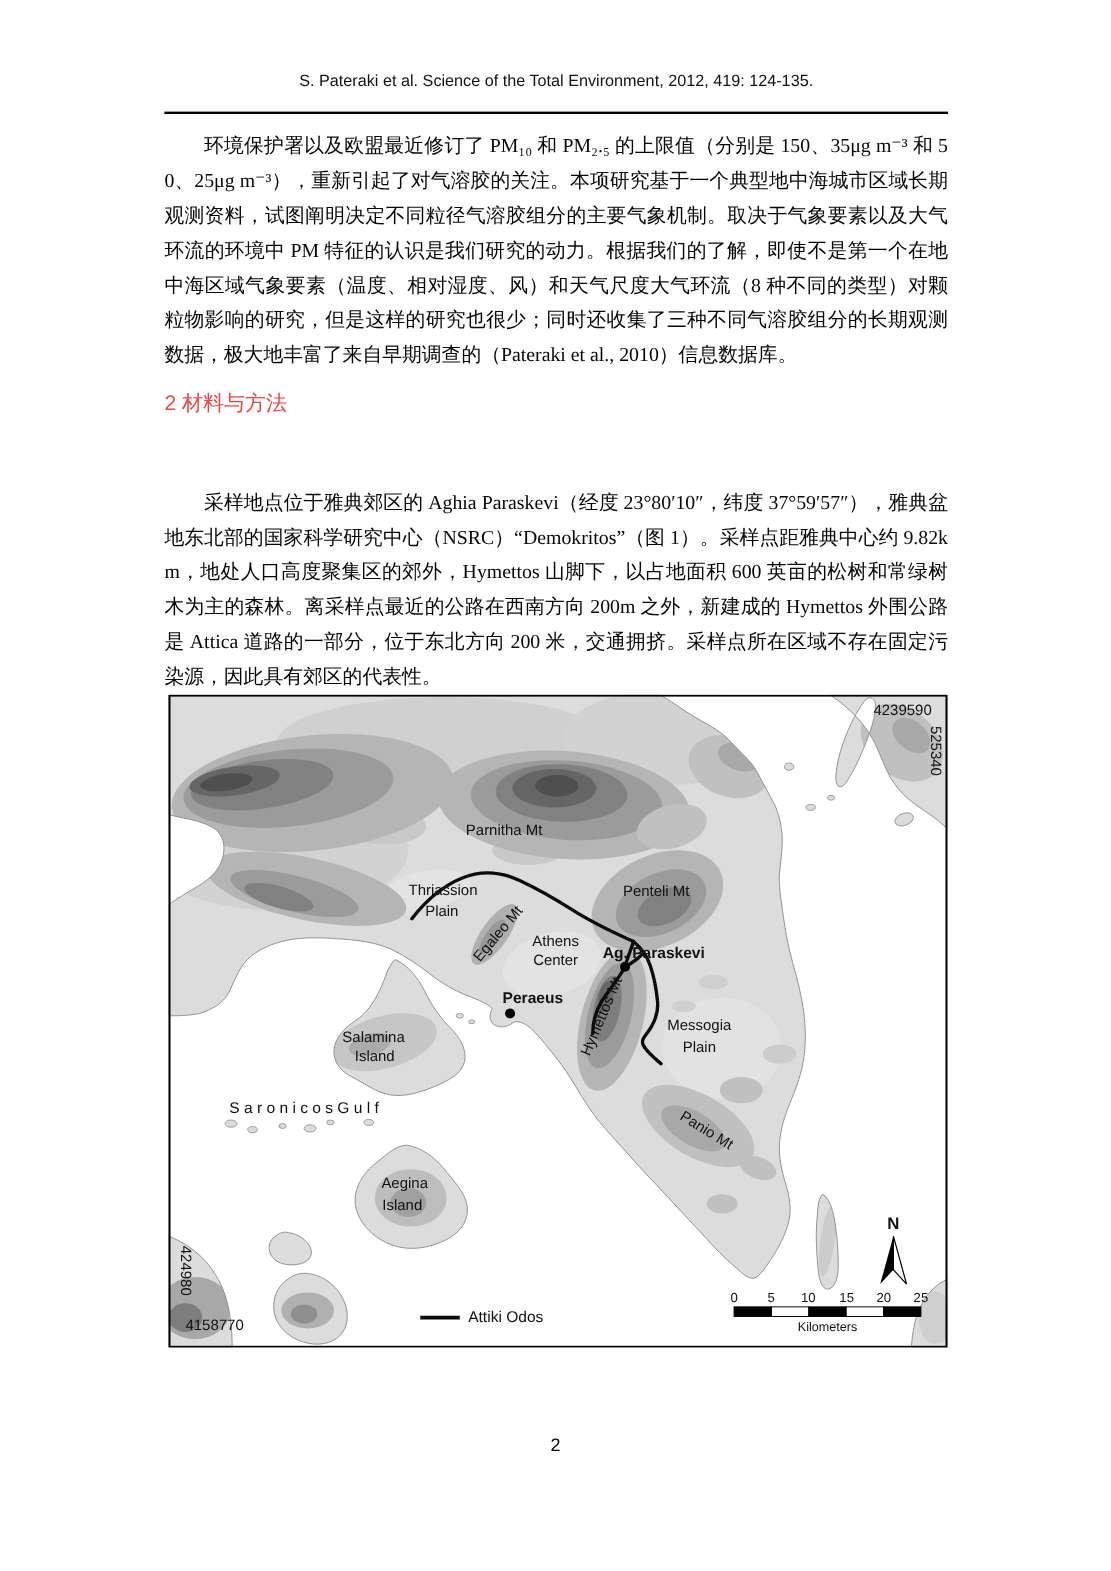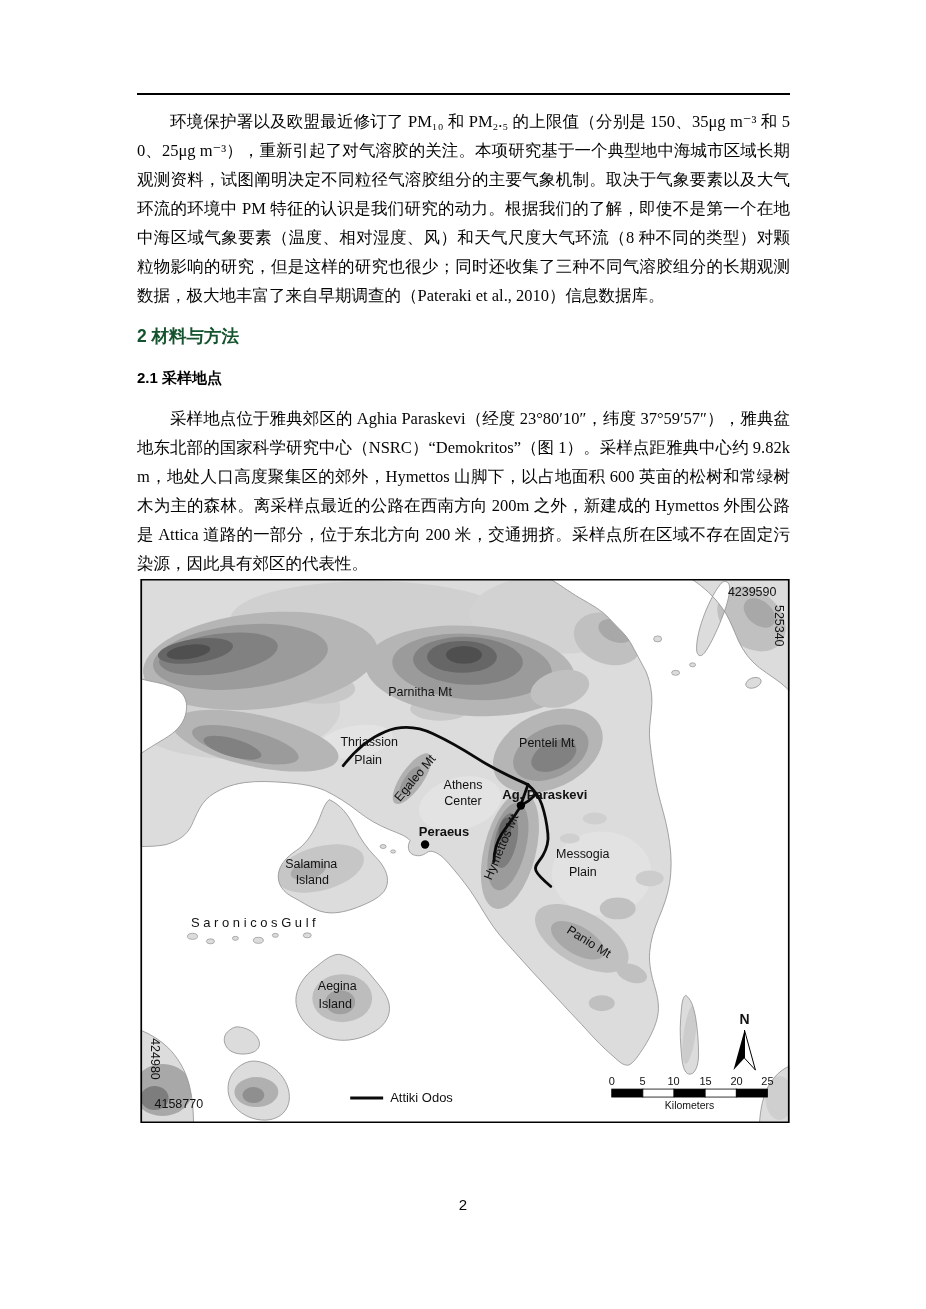--- a/index.html
+++ b/index.html
@@ -16,21 +16,21 @@
   }
   .para{
     position:absolute;left:137px;width:653px;
     font-size:16.5px;line-height:29px;text-align:justify;text-justify:inter-character;
     text-indent:2em;word-break:break-all;color:#050505;
   }
   .p1{top:107px;}
   .p2{top:404px;}
   .h2{
     position:absolute;top:324px;left:137px;width:653px;
-    font-family:"Liberation Sans","DejaVu Sans",sans-serif;font-weight:bold;font-size:17.5px;color:#14532d;
+    font-family:"Liberation Sans","DejaVu Sans",sans-serif;font-weight:normal;font-size:17.5px;color:#ef4444;
   }
   .h3{
     position:absolute;top:369px;left:137px;width:653px;
     font-family:"Liberation Sans","DejaVu Sans",sans-serif;font-weight:bold;font-size:15px;color:#000;
   }
   .map-wrap{position:absolute;top:579px;left:140px;width:650px;height:544px;}
   .caption{
     position:absolute;top:1136px;left:137px;width:653px;text-align:center;
     font-size:14px;color:#050505;
   }
@@ -38,26 +38,26 @@
     position:absolute;top:1196px;left:0;width:926px;text-align:center;
     font-family:"Liberation Sans","DejaVu Sans",sans-serif;font-size:15px;color:#050505;
   }
   .maptext{font-family:"Liberation Sans","DejaVu Sans",sans-serif;fill:#111;}
 </style>
 </head>
 <body>
 
 <div class="page">
 
+  <div class="header">S. Pateraki et al. Science of the Total Environment, 2012, 419: 124-135.</div>
   <div class="header-rule"></div>
 
   <div class="para p1">环境保护署以及欧盟最近修订了 PM₁₀ 和 PM₂.₅ 的上限值（分别是 150、35μg m⁻³ 和 50、25μg m⁻³），重新引起了对气溶胶的关注。本项研究基于一个典型地中海城市区域长期观测资料，试图阐明决定不同粒径气溶胶组分的主要气象机制。取决于气象要素以及大气环流的环境中 PM 特征的认识是我们研究的动力。根据我们的了解，即使不是第一个在地中海区域气象要素（温度、相对湿度、风）和天气尺度大气环流（8 种不同的类型）对颗粒物影响的研究，但是这样的研究也很少；同时还收集了三种不同气溶胶组分的长期观测数据，极大地丰富了来自早期调查的（Pateraki et al., 2010）信息数据库。</div>
 
   <div class="h2">2 材料与方法</div>
-  <div class="h3">2.1 采样地点</div>
 
   <div class="para p2">采样地点位于雅典郊区的 Aghia Paraskevi（经度 23°80′10″，纬度 37°59′57″），雅典盆地东北部的国家科学研究中心（NSRC）“Demokritos”（图 1）。采样点距雅典中心约 9.82km，地处人口高度聚集区的郊外，Hymettos 山脚下，以占地面积 600 英亩的松树和常绿树木为主的森林。离采样点最近的公路在西南方向 200m 之外，新建成的 Hymettos 外围公路是 Attica 道路的一部分，位于东北方向 200 米，交通拥挤。采样点所在区域不存在固定污染源，因此具有郊区的代表性。</div>
 
   <div class="map-wrap">
     <svg width="650" height="544" viewBox="0 0 650 545" xmlns="http://www.w3.org/2000/svg">
 
       <rect x="0" y="0" width="650" height="545" fill="#dcdcdc"></rect>
 
       <g>
 

